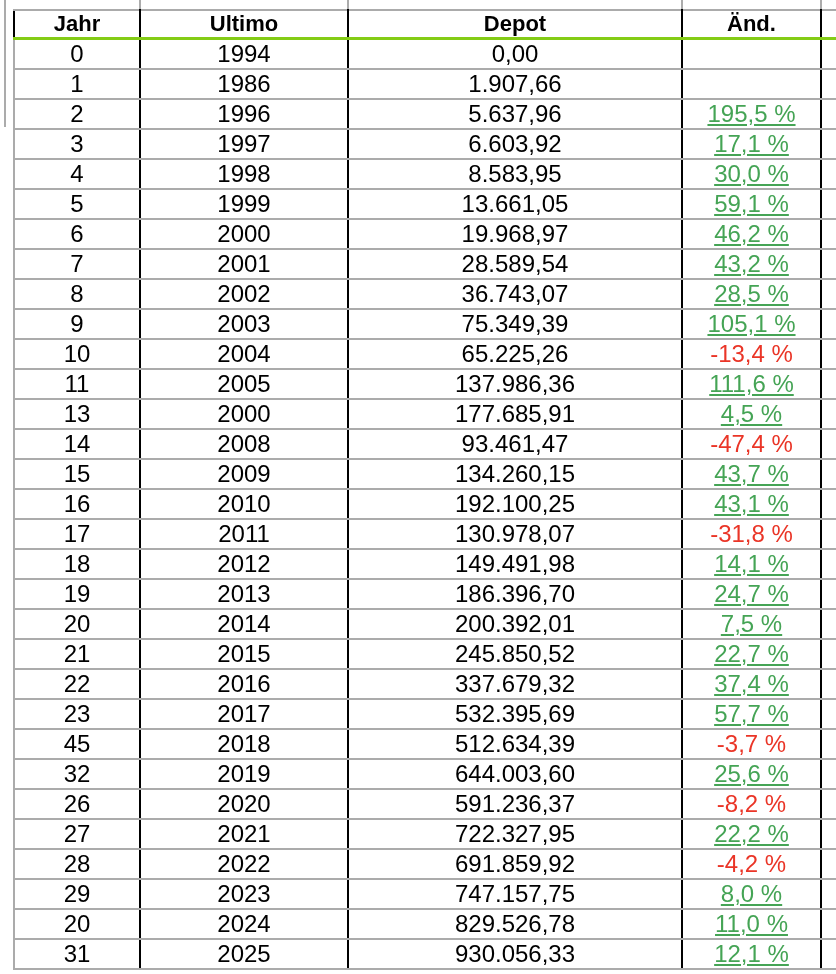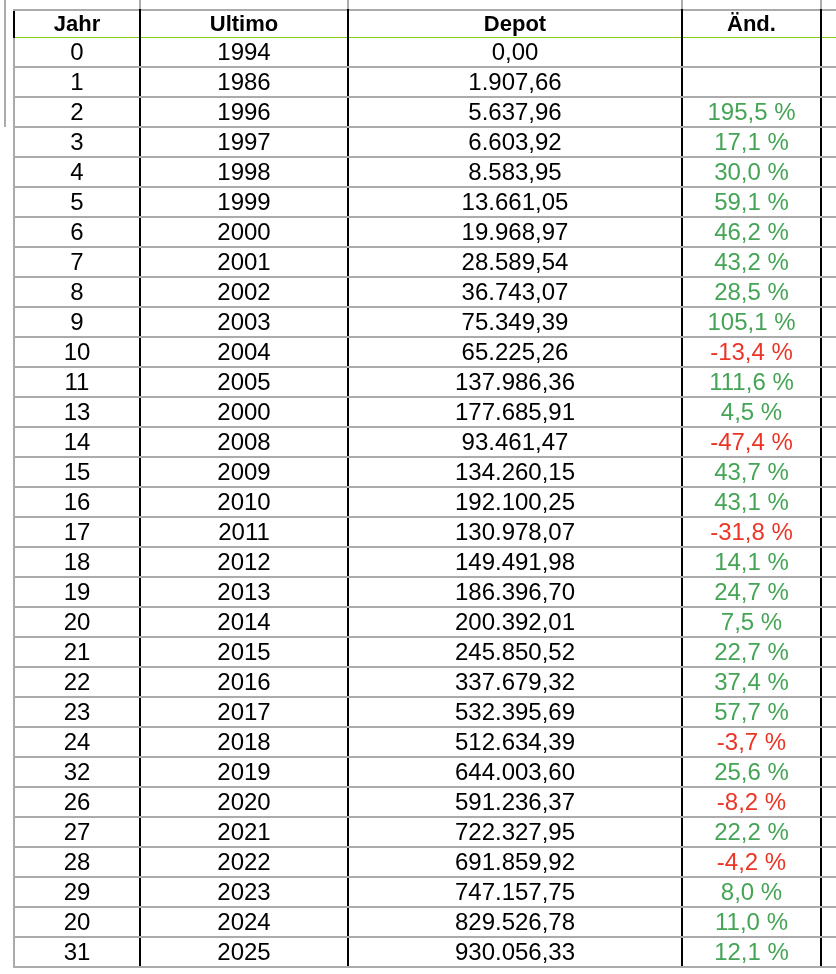--- a/index.html
+++ b/index.html
@@ -24,37 +24,37 @@
   }
   col.c-jahr{width:126px;}
   col.c-ultimo{width:208px;}
   col.c-depot{width:334px;}
   col.c-aend{width:139px;}
   col.c-extra{width:16px;}
   thead th{
     height:23px;padding:0;
     font-weight:bold;font-size:22px;text-align:center;vertical-align:middle;
     border-top:2px solid var(--grid);
-    border-bottom:1px solid #84cc16;
+    border-bottom:3px solid #84cc16;
     border-left:2px solid #000;
     border-right:2px solid #000;
     white-space:nowrap;overflow:hidden;
   }
   thead th.extra{border-right:none;}
   tbody td{
     height:25.8px;padding:0;
     font-size:24px;text-align:center;vertical-align:middle;
     border-bottom:2px solid var(--grid);
     border-left:2px solid #000;
     border-right:2px solid #000;
     white-space:nowrap;overflow:hidden;
   }
   tbody td:first-child{border-left:2px solid var(--grid);}
   tbody td.extra{border-right:none;}
-  td.aend.up{color:var(--pos);}
+  td.aend.up{color:var(--pos);text-decoration:underline;}
   td.aend.down{color:var(--neg);}
 </style>
 </head>
 <body>
 
 <div class="canvas">
 
   <div class="vstub" style="left:4px;top:0;height:127px;"></div>
   <div class="vstub" style="left:139px;top:0;height:9px;"></div>
   <div class="vstub" style="left:347px;top:0;height:9px;"></div>
@@ -236,21 +236,21 @@
       <td class="extra"></td>
     </tr>
         <tr>
       <td class="jahr">23</td>
       <td class="ultimo">2017</td>
       <td class="depot">532.395,69</td>
       <td class="aend up">57,7 %</td>
       <td class="extra"></td>
     </tr>
         <tr>
-      <td class="jahr">24</td>
+      <td class="jahr">45</td>
       <td class="ultimo">2018</td>
       <td class="depot">512.634,39</td>
       <td class="aend down">-3,7 %</td>
       <td class="extra"></td>
     </tr>
         <tr>
       <td class="jahr">32</td>
       <td class="ultimo">2019</td>
       <td class="depot">644.003,60</td>
       <td class="aend up">25,6 %</td>

